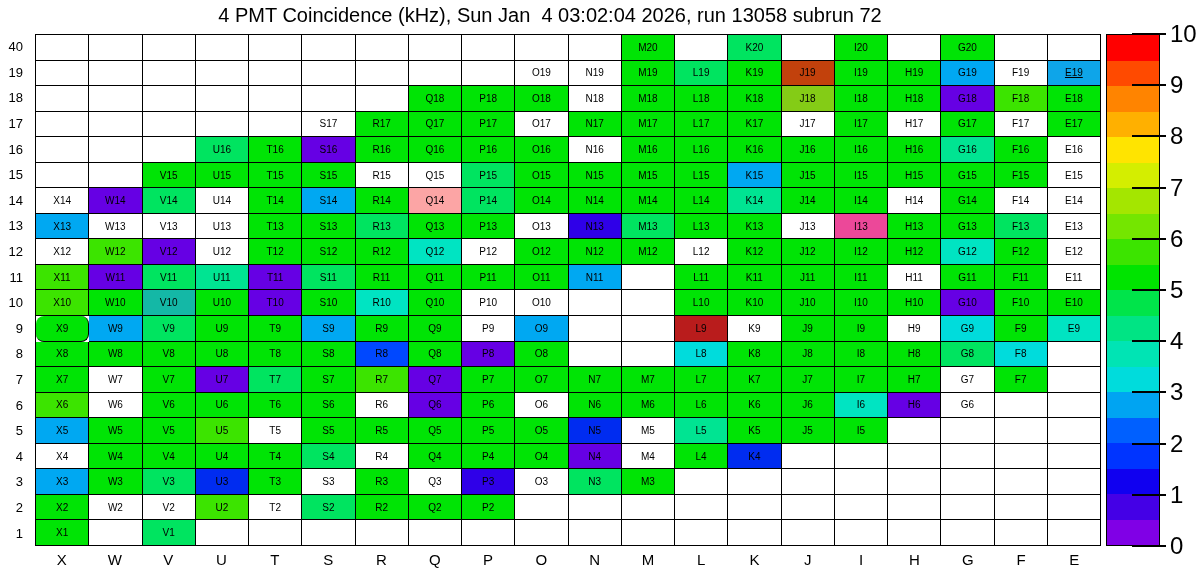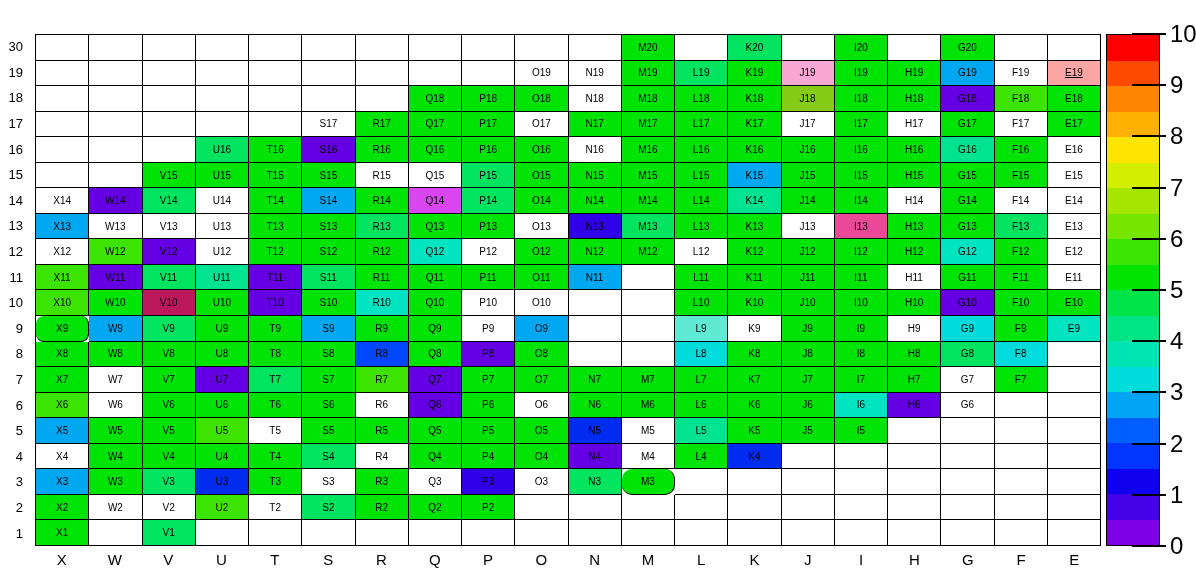--- a/index.html
+++ b/index.html
@@ -64,22 +64,23 @@
   .cb-tick-label{
     position:absolute;left:38px;width:26px;height:24px;
     display:flex;align-items:center;
     font-size:24px;color:#000;
   }
 </style>
 </head>
 <body>
 
 <div class="figure">
+  <div class="title">4 PMT Coincidence (kHz), Sun Jan  4 03:02:04 2026, run 13058 subrun 72</div>
   <div class="row-labels" id="rowLabels">
-      <div class="row-label">30</div>
+      <div class="row-label">40</div>
       <div class="row-label">19</div>
       <div class="row-label">18</div>
       <div class="row-label">17</div>
       <div class="row-label">16</div>
       <div class="row-label">15</div>
       <div class="row-label">14</div>
       <div class="row-label">13</div>
       <div class="row-label">12</div>
       <div class="row-label">11</div>
       <div class="row-label">10</div>
@@ -121,26 +122,26 @@
       <div class="cell" style="background: rgb(255, 255, 255);"></div>
       <div class="cell" style="background: rgb(255, 255, 255);"></div>
       <div class="cell" style="background: rgb(255, 255, 255);"></div>
       <div class="cell" style="background: rgb(255, 255, 255);"></div>
       <div class="cell" style="background: rgb(255, 255, 255);"></div>
       <div class="cell" style="background: rgb(255, 255, 255);">O19</div>
       <div class="cell" style="background: rgb(255, 255, 255);">N19</div>
       <div class="cell" style="background: rgb(0, 228, 5);">M19</div>
       <div class="cell" style="background: rgb(0, 228, 96);">L19</div>
       <div class="cell" style="background: rgb(0, 228, 5);">K19</div>
-      <div class="cell" style="background: #f9a8d4;">J19</div>
+      <div class="cell" style="background: #c2410c;">J19</div>
       <div class="cell" style="background: rgb(0, 228, 5);">I19</div>
       <div class="cell" style="background: rgb(0, 228, 5);">H19</div>
       <div class="cell" style="background: rgb(0, 168, 242);">G19</div>
       <div class="cell" style="background: rgb(255, 255, 255);">F19</div>
-      <div class="cell" style="background: #fca5a5; text-decoration: underline;">E19</div>
+      <div class="cell" style="background: #0ea5e9; text-decoration: underline;">E19</div>
       <div class="cell" style="background: rgb(255, 255, 255);"></div>
       <div class="cell" style="background: rgb(255, 255, 255);"></div>
       <div class="cell" style="background: rgb(255, 255, 255);"></div>
       <div class="cell" style="background: rgb(255, 255, 255);"></div>
       <div class="cell" style="background: rgb(255, 255, 255);"></div>
       <div class="cell" style="background: rgb(255, 255, 255);"></div>
       <div class="cell" style="background: rgb(255, 255, 255);"></div>
       <div class="cell" style="background: rgb(0, 228, 5);">Q18</div>
       <div class="cell" style="background: rgb(0, 228, 5);">P18</div>
       <div class="cell" style="background: rgb(0, 228, 5);">O18</div>
@@ -214,21 +215,21 @@
       <div class="cell" style="background: rgb(0, 228, 5);">G15</div>
       <div class="cell" style="background: rgb(0, 228, 5);">F15</div>
       <div class="cell" style="background: rgb(255, 255, 255);">E15</div>
       <div class="cell" style="background: rgb(255, 255, 255);">X14</div>
       <div class="cell" style="background: rgb(102, 0, 228);">W14</div>
       <div class="cell" style="background: rgb(0, 228, 96);">V14</div>
       <div class="cell" style="background: rgb(255, 255, 255);">U14</div>
       <div class="cell" style="background: rgb(0, 228, 5);">T14</div>
       <div class="cell" style="background: rgb(0, 168, 242);">S14</div>
       <div class="cell" style="background: rgb(0, 228, 5);">R14</div>
-      <div class="cell" style="background: #d946ef;">Q14</div>
+      <div class="cell" style="background: #fca5a5;">Q14</div>
       <div class="cell" style="background: rgb(0, 228, 96);">P14</div>
       <div class="cell" style="background: rgb(0, 228, 5);">O14</div>
       <div class="cell" style="background: rgb(0, 228, 5);">N14</div>
       <div class="cell" style="background: rgb(0, 228, 5);">M14</div>
       <div class="cell" style="background: rgb(0, 228, 5);">L14</div>
       <div class="cell" style="background: rgb(0, 228, 146);">K14</div>
       <div class="cell" style="background: rgb(0, 228, 5);">J14</div>
       <div class="cell" style="background: rgb(0, 228, 5);">I14</div>
       <div class="cell" style="background: rgb(255, 255, 255);">H14</div>
       <div class="cell" style="background: rgb(0, 228, 5);">G14</div>
@@ -289,21 +290,21 @@
       <div class="cell" style="background: rgb(0, 228, 5);">L11</div>
       <div class="cell" style="background: rgb(0, 228, 5);">K11</div>
       <div class="cell" style="background: rgb(0, 228, 5);">J11</div>
       <div class="cell" style="background: rgb(0, 228, 5);">I11</div>
       <div class="cell" style="background: rgb(255, 255, 255);">H11</div>
       <div class="cell" style="background: rgb(0, 228, 5);">G11</div>
       <div class="cell" style="background: rgb(0, 228, 5);">F11</div>
       <div class="cell" style="background: rgb(255, 255, 255);">E11</div>
       <div class="cell" style="background: rgb(60, 228, 0);">X10</div>
       <div class="cell" style="background: rgb(0, 228, 5);">W10</div>
-      <div class="cell" style="background: #be185d;">V10</div>
+      <div class="cell" style="background: #14b8a6;">V10</div>
       <div class="cell" style="background: rgb(0, 228, 5);">U10</div>
       <div class="cell" style="background: rgb(102, 0, 228);">T10</div>
       <div class="cell" style="background: rgb(0, 228, 5);">S10</div>
       <div class="cell" style="background: rgb(0, 228, 194);">R10</div>
       <div class="cell" style="background: rgb(0, 228, 5);">Q10</div>
       <div class="cell" style="background: rgb(255, 255, 255);">P10</div>
       <div class="cell" style="background: rgb(255, 255, 255);">O10</div>
       <div class="cell" style="background: rgb(255, 255, 255);"></div>
       <div class="cell" style="background: rgb(255, 255, 255);"></div>
       <div class="cell" style="background: rgb(0, 228, 5);">L10</div>
@@ -319,21 +320,21 @@
       <div class="cell" style="background: rgb(0, 228, 96);">V9</div>
       <div class="cell" style="background: rgb(0, 228, 5);">U9</div>
       <div class="cell" style="background: rgb(0, 228, 5);">T9</div>
       <div class="cell" style="background: rgb(0, 168, 242);">S9</div>
       <div class="cell" style="background: rgb(0, 228, 5);">R9</div>
       <div class="cell" style="background: rgb(0, 228, 5);">Q9</div>
       <div class="cell" style="background: rgb(255, 255, 255);">P9</div>
       <div class="cell" style="background: rgb(0, 168, 242);">O9</div>
       <div class="cell" style="background: rgb(255, 255, 255);"></div>
       <div class="cell" style="background: rgb(255, 255, 255);"></div>
-      <div class="cell" style="background: #5eead4;">L9</div>
+      <div class="cell" style="background: #b91c1c;">L9</div>
       <div class="cell" style="background: rgb(255, 255, 255);">K9</div>
       <div class="cell" style="background: rgb(0, 228, 5);">J9</div>
       <div class="cell" style="background: rgb(0, 228, 5);">I9</div>
       <div class="cell" style="background: rgb(255, 255, 255);">H9</div>
       <div class="cell" style="background: rgb(0, 220, 220);">G9</div>
       <div class="cell" style="background: rgb(0, 228, 5);">F9</div>
       <div class="cell" style="background: rgb(0, 228, 194);">E9</div>
       <div class="cell" style="background: rgb(0, 228, 5);">X8</div>
       <div class="cell" style="background: rgb(0, 228, 5);">W8</div>
       <div class="cell" style="background: rgb(0, 228, 5);">V8</div>
@@ -438,21 +439,21 @@
       <div class="cell" style="background: rgb(0, 228, 5);">W3</div>
       <div class="cell" style="background: rgb(0, 228, 96);">V3</div>
       <div class="cell" style="background: rgb(0, 44, 240);">U3</div>
       <div class="cell" style="background: rgb(0, 228, 5);">T3</div>
       <div class="cell" style="background: rgb(255, 255, 255);">S3</div>
       <div class="cell" style="background: rgb(0, 228, 5);">R3</div>
       <div class="cell" style="background: rgb(255, 255, 255);">Q3</div>
       <div class="cell" style="background: rgb(47, 0, 232);">P3</div>
       <div class="cell" style="background: rgb(255, 255, 255);">O3</div>
       <div class="cell" style="background: rgb(0, 228, 96);">N3</div>
-      <div class="cell" style="background: rgb(0, 228, 5); border-radius: 10px;">M3</div>
+      <div class="cell" style="background: rgb(0, 228, 5);">M3</div>
       <div class="cell" style="background: rgb(255, 255, 255);"></div>
       <div class="cell" style="background: rgb(255, 255, 255);"></div>
       <div class="cell" style="background: rgb(255, 255, 255);"></div>
       <div class="cell" style="background: rgb(255, 255, 255);"></div>
       <div class="cell" style="background: rgb(255, 255, 255);"></div>
       <div class="cell" style="background: rgb(255, 255, 255);"></div>
       <div class="cell" style="background: rgb(255, 255, 255);"></div>
       <div class="cell" style="background: rgb(255, 255, 255);"></div>
       <div class="cell" style="background: rgb(0, 228, 5);">X2</div>
       <div class="cell" style="background: rgb(255, 255, 255);">W2</div>

